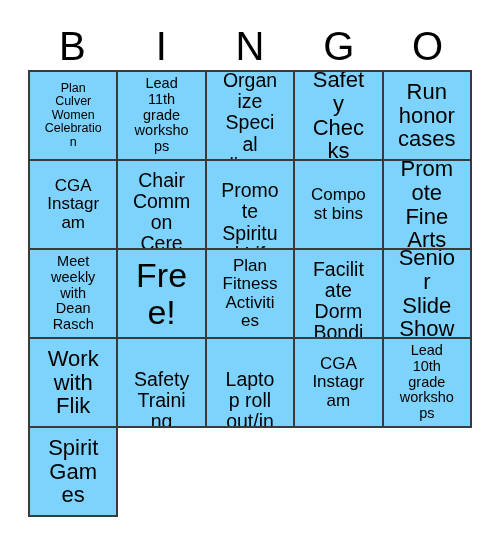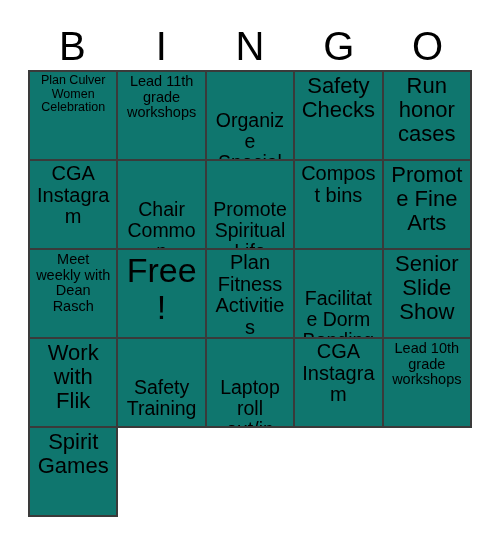--- a/index.html
+++ b/index.html
@@ -58,39 +58,39 @@
     grid-template-columns: repeat(5, 1fr);
     grid-template-rows: repeat(5, 1fr);
     background: #ffffff;
   }
 
   .cell {
     box-sizing: border-box;
     border-right: 2px solid #3a3a3a;
     border-bottom: 2px solid #3a3a3a;
     display: flex;
-    align-items: flex-start;
+    align-items: center;
     justify-content: center;
     text-align: center;
-    padding: 2px 5px;
+    padding: 2px 14px;
     overflow: hidden;
-    background: #0f766e;
+    background: #7dd3fc;
   }
   .cell .cell-text {
     display: block;
     width: 100%;
     line-height: 1.08;
     word-wrap: break-word;
     hyphens: none;
   }
 
   
   .t-xs  .cell-text { font-size: 12.5px; }
   .t-s   .cell-text { font-size: 14.5px; }
-  .t-m   .cell-text { font-size: 20px; }
+  .t-m   .cell-text { font-size: 17px; }
   .t-l   .cell-text { font-size: 19.5px; margin-top: 36px; }
   .t-xl  .cell-text { font-size: 22px; }
   .t-free .cell-text { font-size: 34px; }
 </style>
 </head>
 <body>
 
 <div id="card">
 
   <div id="header-row">

